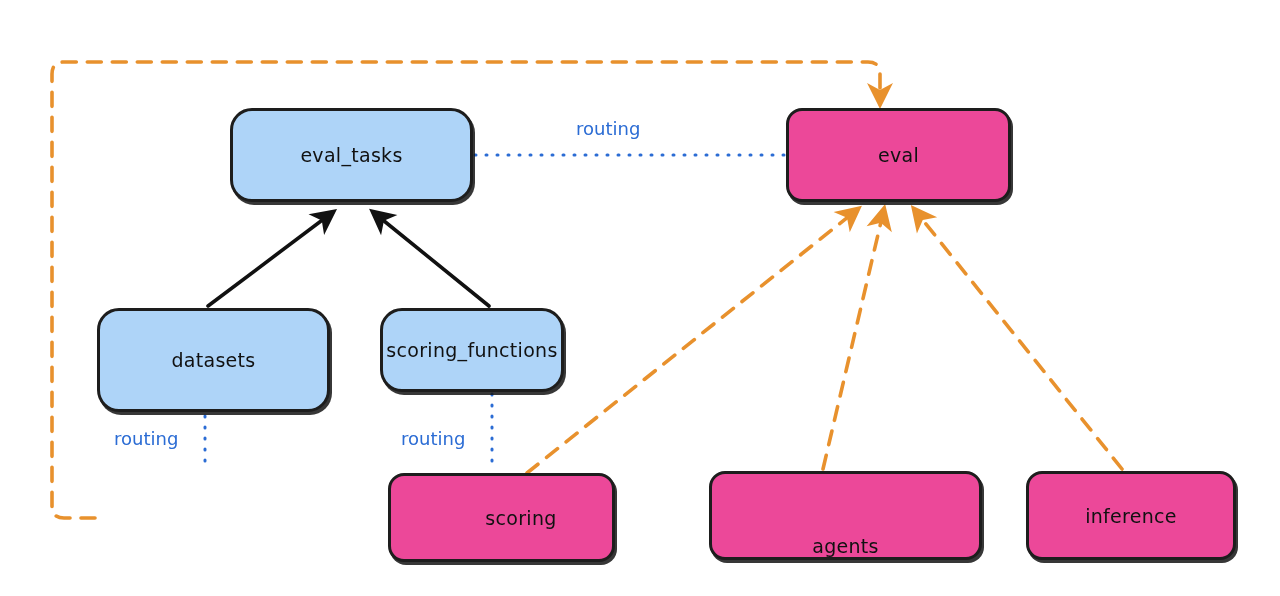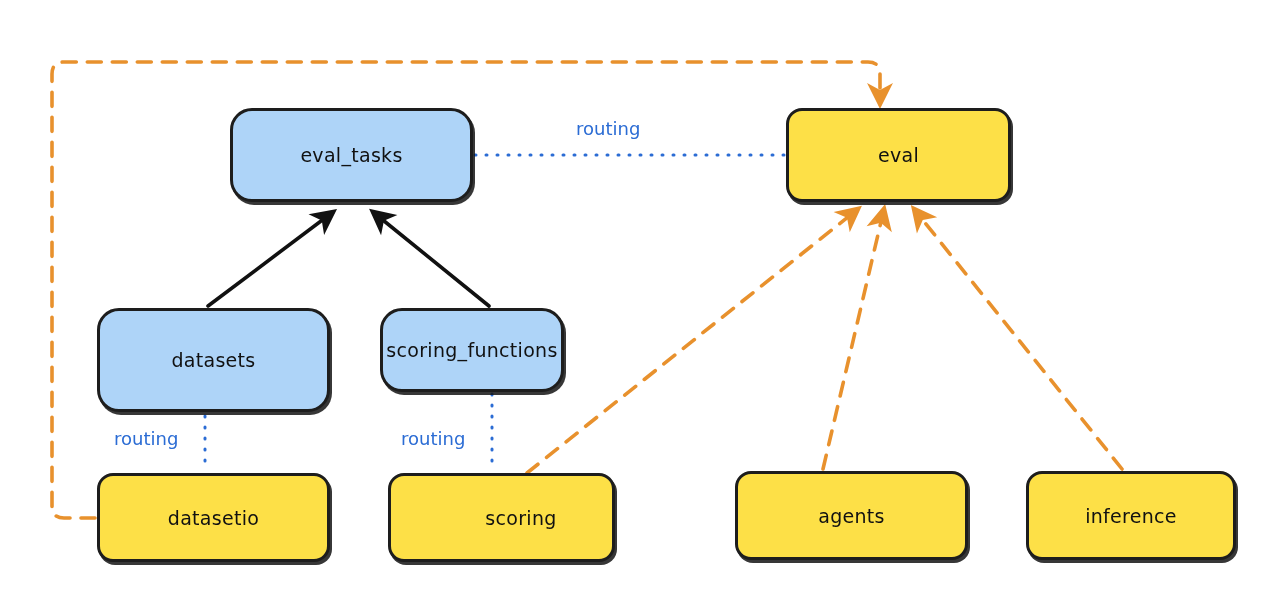--- a/index.html
+++ b/index.html
@@ -34,21 +34,21 @@
     display: flex;
     align-items: center;
     justify-content: center;
     font-family: "DejaVu Sans", sans-serif;
     font-size: 19px;
     color: #111111;
     letter-spacing: 0.3px;
     box-shadow: 2px 3px 0 rgba(20,20,20,0.85);
   }
   .node.blue { background: #aed4f8; border-radius: 22px; }
-  .node.green { background: #fde047; }
+  .node.green { background: #ec4899; }
   .node-label {
     pointer-events: none;
     white-space: nowrap;
   }
   .edge-label {
     position: absolute;
     font-family: "DejaVu Sans", sans-serif;
     font-size: 18px;
     color: #2b6cd4;
     background: transparent;
@@ -98,29 +98,26 @@
   </div>
 
   <div class="node blue" style="left:97px; top:308px; width:233px; height:104px;">
     <span class="node-label">datasets</span>
   </div>
 
   <div class="node blue" style="left:380px; top:308px; width:184px; height:84px;">
     <span class="node-label">scoring_functions</span>
   </div>
 
-  <div class="node green" style="left:97px; top:473px; width:233px; height:89px;">
-    <span class="node-label">datasetio</span>
-  </div>
 
   <div class="node green" style="left:388px; top:473px; width:227px; height:89px;padding-left:39px;">
     <span class="node-label">scoring</span>
   </div>
 
-  <div class="node green" style="left:735px; top:471px; width:233px; height:89px;">
+  <div class="node green" style="left:709px; top:471px; width:273px; height:89px;align-items:flex-end;">
     <span class="node-label">agents</span>
   </div>
 
   <div class="node green" style="left:1026px; top:471px; width:210px; height:89px;">
     <span class="node-label">inference</span>
   </div>
 
   <div class="edge-label" style="left:576px; top:118px;">routing</div>
 
   <div class="edge-label" style="left:114px; top:428px;">routing</div>

